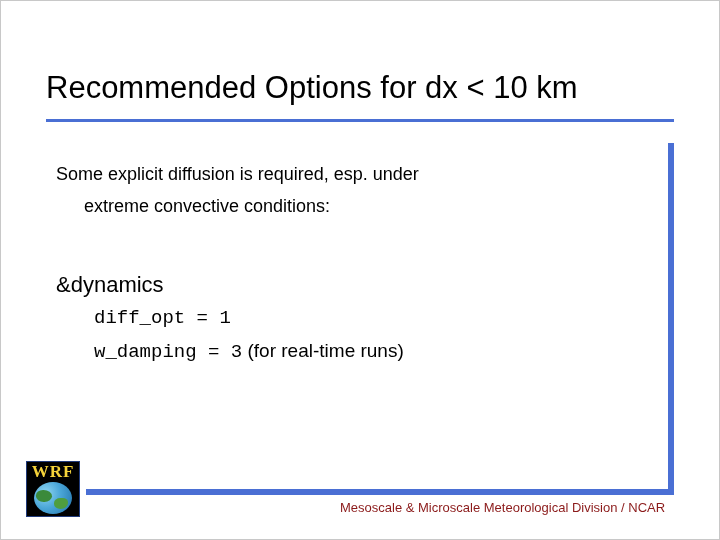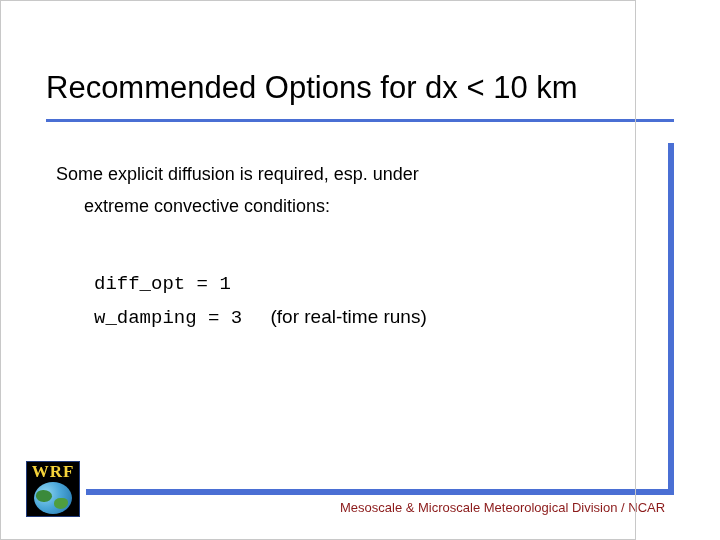--- a/index.html
+++ b/index.html
@@ -8,21 +8,21 @@
   }
   body {
     width: 720px;
     height: 540px;
     background: #ffffff;
     font-family: "Liberation Sans", sans-serif;
     overflow: hidden;
   }
   #slide {
     position: relative;
-    width: 636px;
+    width: 720px;
     height: 540px;
     background: #ffffff;
     box-sizing: border-box;
   }
   
   #slide::after {
     content: "";
     position: absolute;
     left: 0; top: 0; right: 0; bottom: 0;
     border: 1px solid #c8c8c8;
@@ -103,21 +103,20 @@
     font-family: "Liberation Mono", monospace;
     font-size: 19px;
     color: #000000;
     margin: 0 0 11px 0;
     padding-left: 38px;
     white-space: pre;
   }
   .code-line .note {
     font-family: "Liberation Sans", sans-serif;
     font-size: 19px;
-    margin-left: 23px;
   }
 
   
   #logo {
     position: absolute;
     left: 26px;
     top: 461px;
     width: 54px;
     height: 56px;
     background: #000000;
@@ -189,20 +188,21 @@
 
   <div id="body-text">
 
     <p class="para">
       <span>Some explicit diffusion is required, esp. under</span>
       <span class="indent">extreme convective conditions:</span>
     </p>
 
     <div class="spacer"></div>
 
+    <p class="nml">&amp;dynamics</p>
 
     <p class="code-line"><span>diff_opt = 1</span><span class="note"></span></p>
 
 
     <p class="code-line"><span>w_damping = 3</span><span class="note"> (for real-time runs)</span></p>
 
   </div>
 
   <div id="logo">
     <div class="wrf-text">WRF</div>

